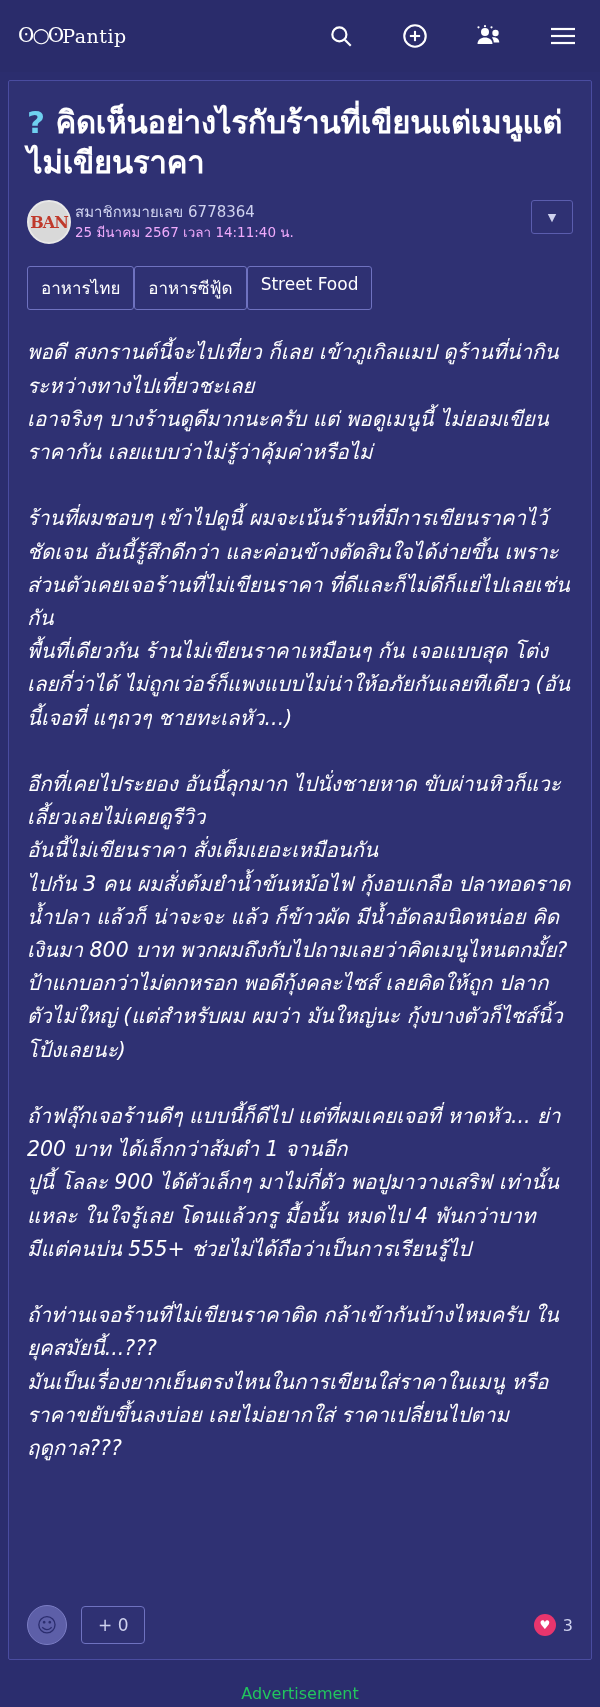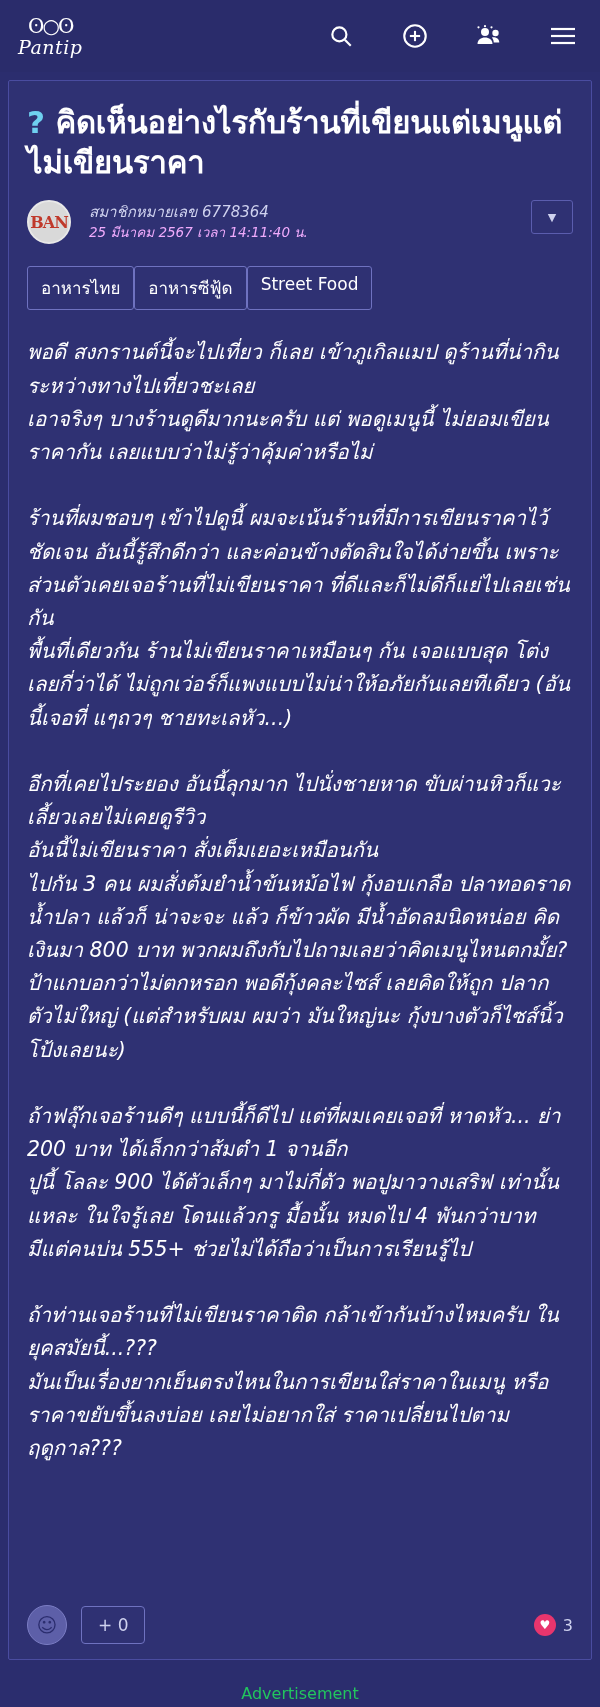--- a/index.html
+++ b/index.html
@@ -19,36 +19,35 @@
   .topbar {
     height: 72px;
     background: #2a2c6b;
     display: flex;
     align-items: center;
     padding: 0 18px;
     position: relative;
   }
   .logo {
     display: flex;
-    flex-direction: column;
+    flex-direction: row;
     align-items: center;
     justify-content: flex-start;
     color: #ffffff;
     line-height: 1;
   }
   .logo-mark {
     font-size: 20px;
     letter-spacing: -2px;
     font-family: "DejaVu Serif", serif;
     margin-bottom: 2px;
   }
   .logo-text {
     font-family: "DejaVu Serif", serif;
     font-size: 19px;
-    font-style: italic;
     letter-spacing: 0.5px;
   }
   .top-actions {
     margin-left: auto;
     display: flex;
     align-items: center;
     gap: 44px;
     padding-right: 4px;
   }
   .top-icon {
@@ -96,23 +95,22 @@
     display: flex;
     align-items: center;
     justify-content: center;
     font-family: "DejaVu Serif", serif;
     letter-spacing: -1px;
     flex: 0 0 auto;
     border: 2px solid #e8e8e8;
     text-align: center;
   }
   .author-meta {
-    margin-left: 18px;
+    margin-left: 4px;
     padding-top: 2px;
-    font-style: italic;
   }
   .author-name {
     color: #cfd2ef;
     font-size: 15px;
     line-height: 1.35;
   }
   .post-date {
     color: #f0abfc;
     font-size: 13.5px;
     line-height: 1.45;

